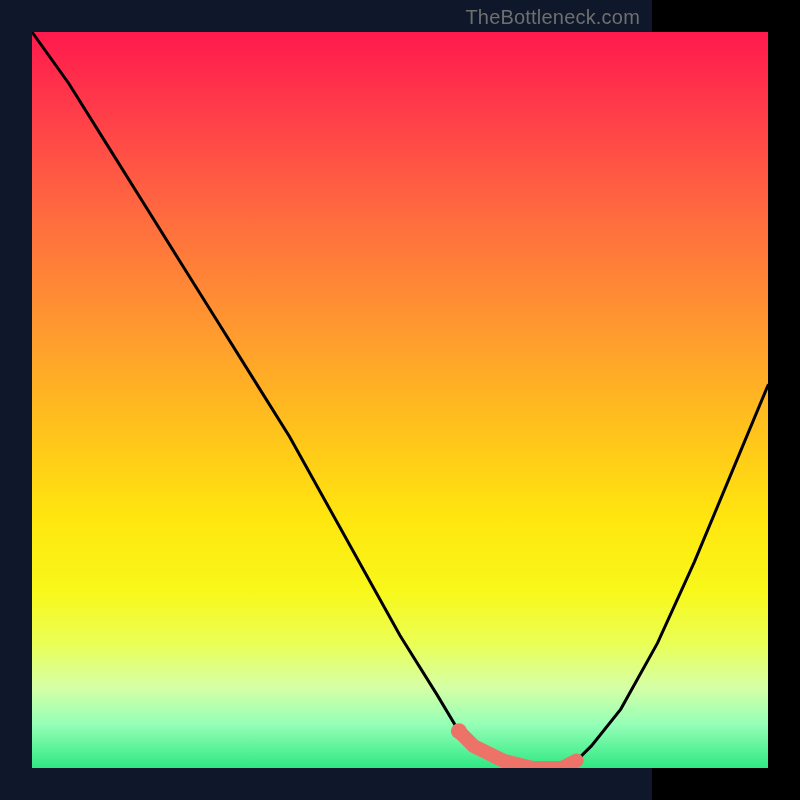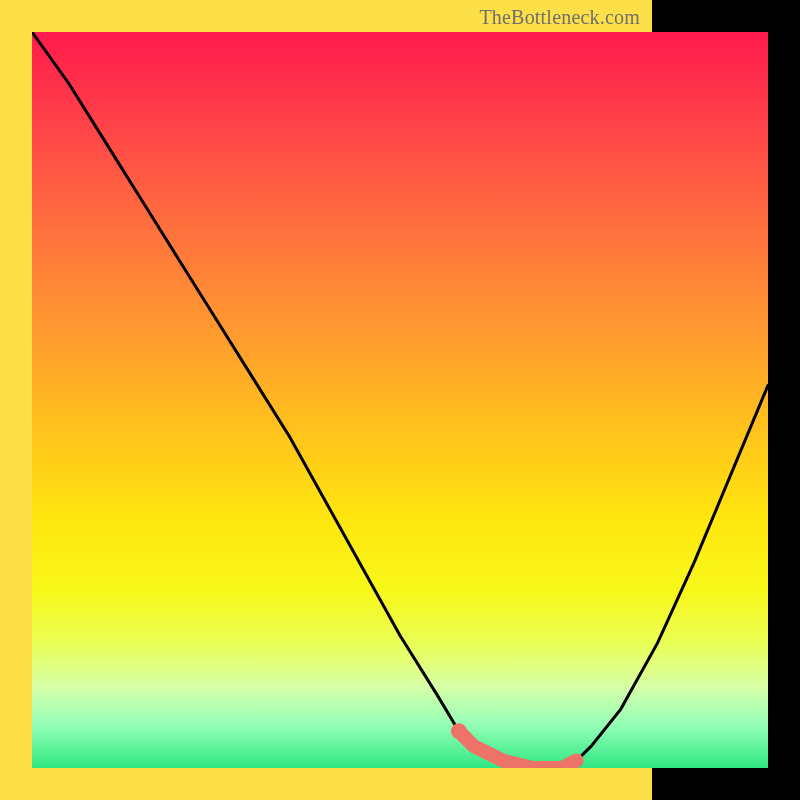--- a/index.html
+++ b/index.html
@@ -10,22 +10,21 @@
     background: #000;
     overflow: hidden;
     font-family: Arial, Helvetica, sans-serif;
   }
   .frame {
     position: absolute;
     top: 0;
     left: 0;
     width: 652px;
     height: 800px;
-    background: #fde047;
-    font-family: Liberation Serif, serif;
+    background: #0f172a;
   }
   .plot-area {
     position: absolute;
     top: 32px;
     left: 32px;
     width: 736px;
     height: 736px;
     background: linear-gradient(to bottom,
       #ff1a4d 0%,
       #ff3a4a 10%,

